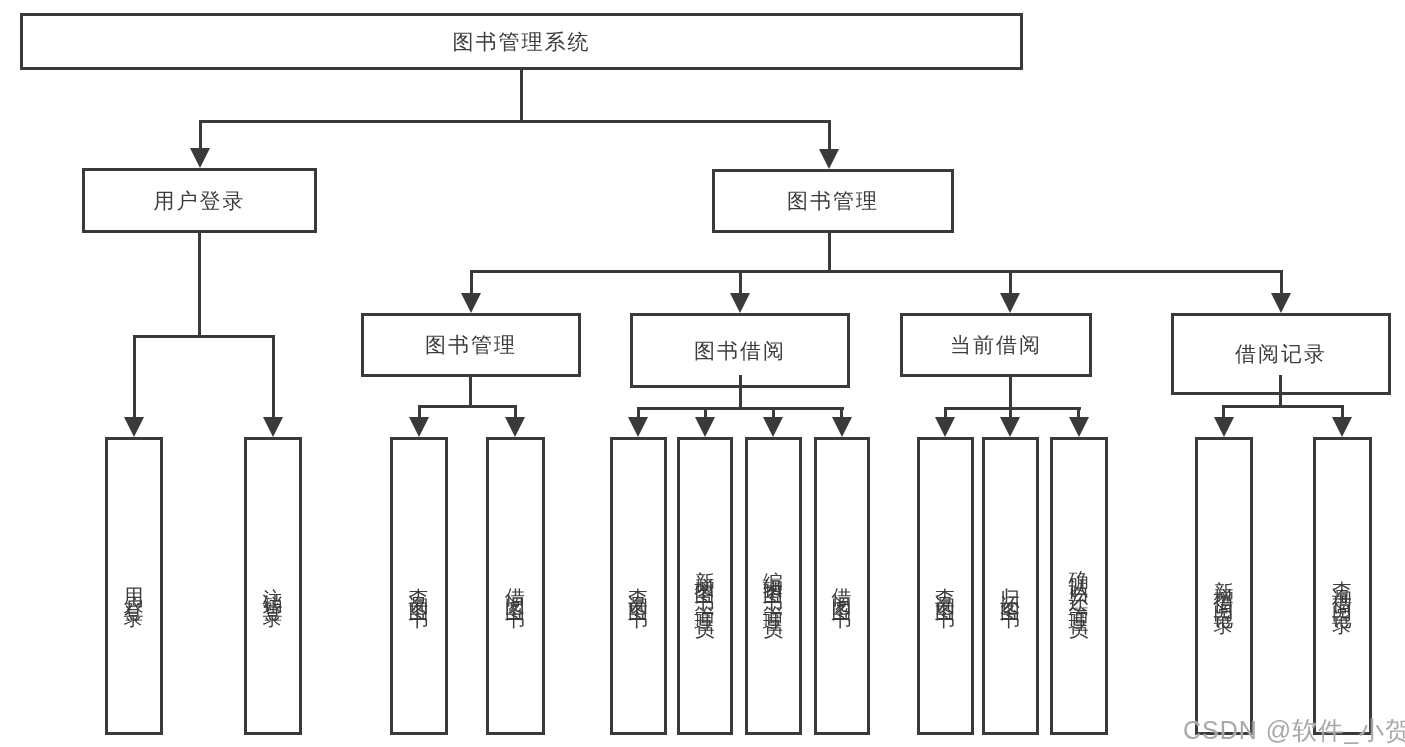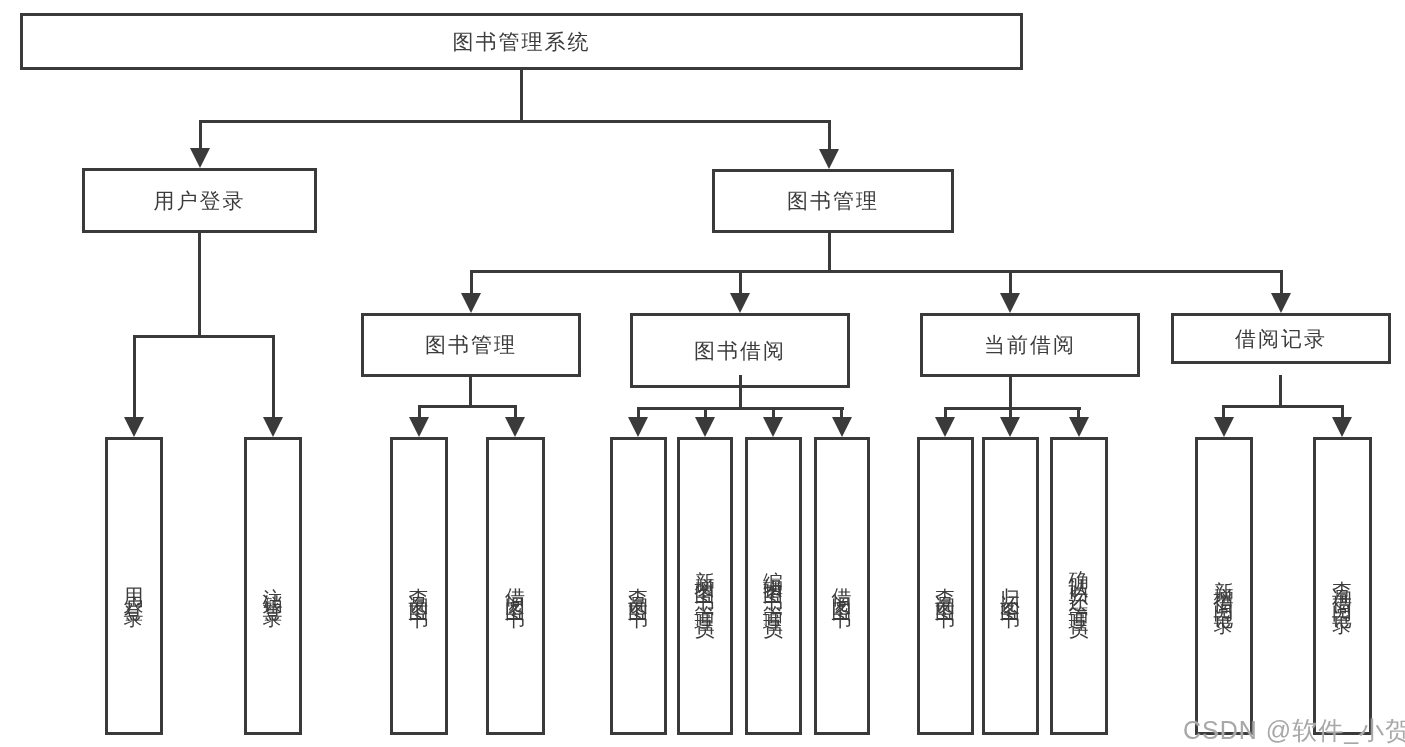--- a/index.html
+++ b/index.html
@@ -114,24 +114,24 @@
   <div class="ar" style="left:1000px; top:293px;"></div>
   <div class="vl" style="left:1280px; top:270px; height:23px;"></div>
   <div class="ar" style="left:1271px; top:293px;"></div>
 
   <div class="node" style="left:361px; top:313px; width:220px; height:64px;">
     <span class="lbl">图书管理</span>
   </div>
   <div class="node" style="left:630px; top:313px; width:220px; height:75px;">
     <span class="lbl">图书借阅</span>
   </div>
-  <div class="node" style="left:920px; top:313px; width:220px; height:64px;">
+  <div class="node" style="left:900px; top:313px; width:192px; height:64px;">
     <span class="lbl">当前借阅</span>
   </div>
-  <div class="node" style="left:1171px; top:313px; width:220px; height:51px;">
+  <div class="node" style="left:1171px; top:313px; width:220px; height:82px;">
     <span class="lbl">借阅记录</span>
   </div>
 
   <div class="vl" style="left:469px; top:375px; height:33px;"></div>
   <div class="hl" style="left:418px; top:405px; width:99px;"></div>
   <div class="vl" style="left:418px; top:405px; height:12px;"></div>
   <div class="ar" style="left:409px; top:417px;"></div>
   <div class="vl" style="left:514px; top:405px; height:12px;"></div>
   <div class="ar" style="left:505px; top:417px;"></div>
 

